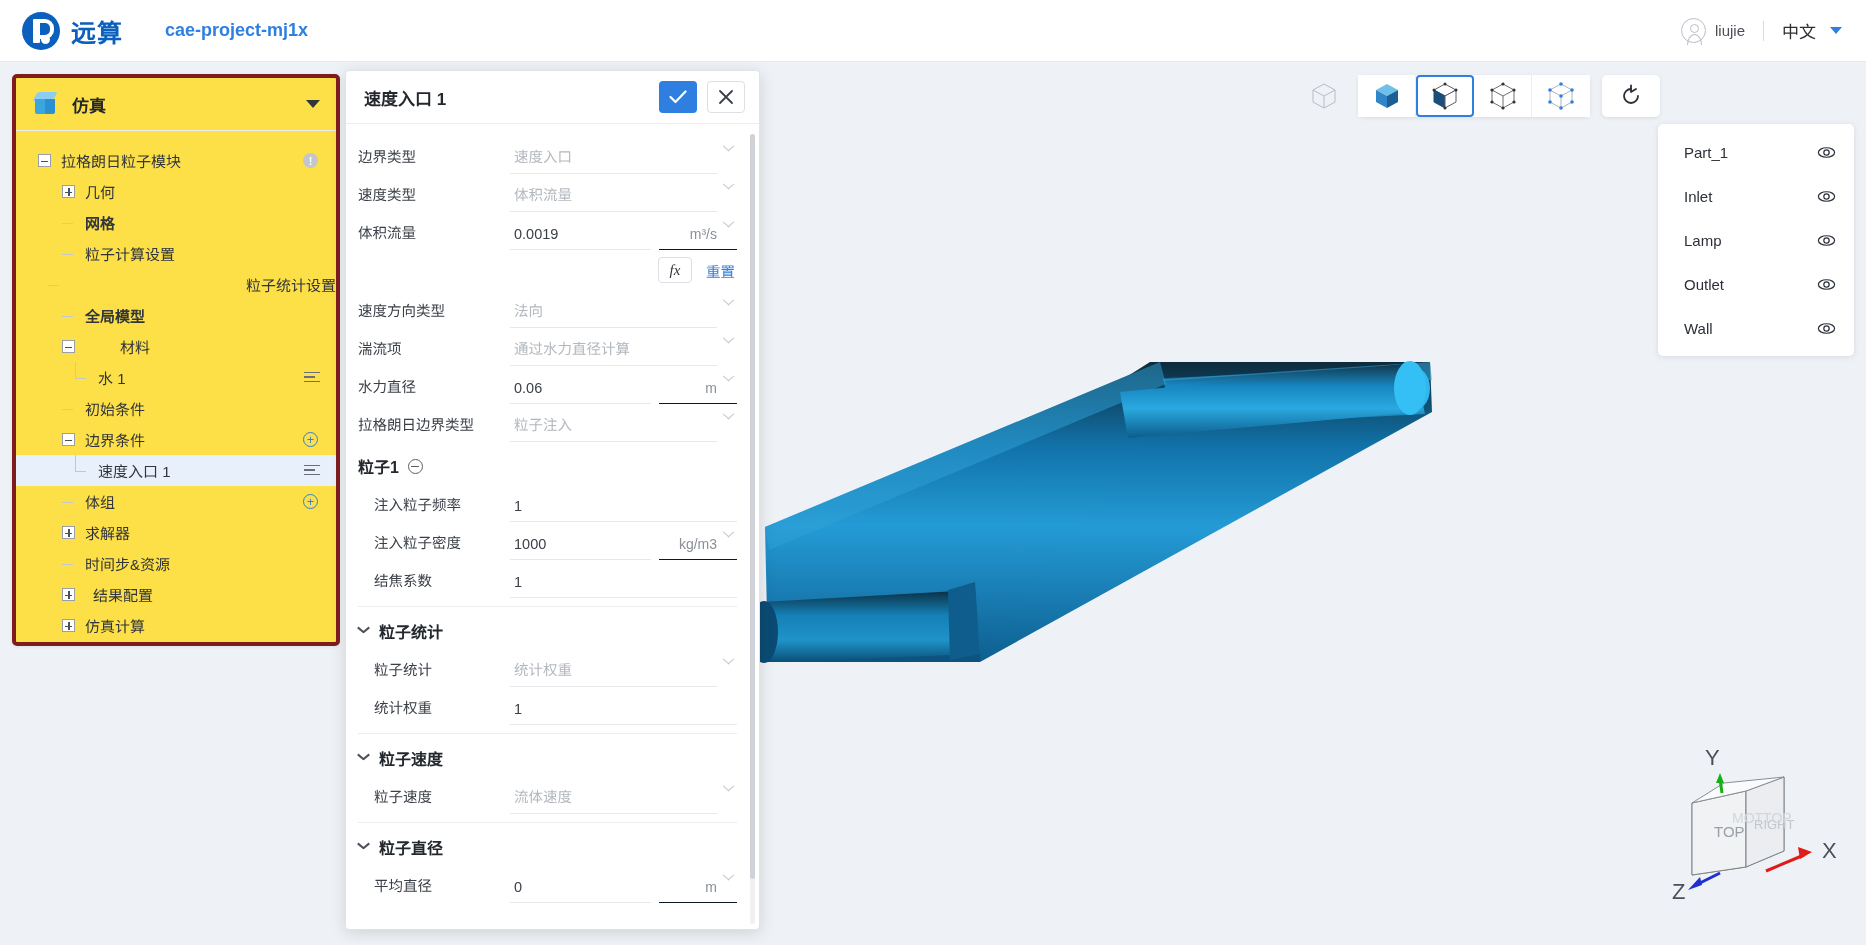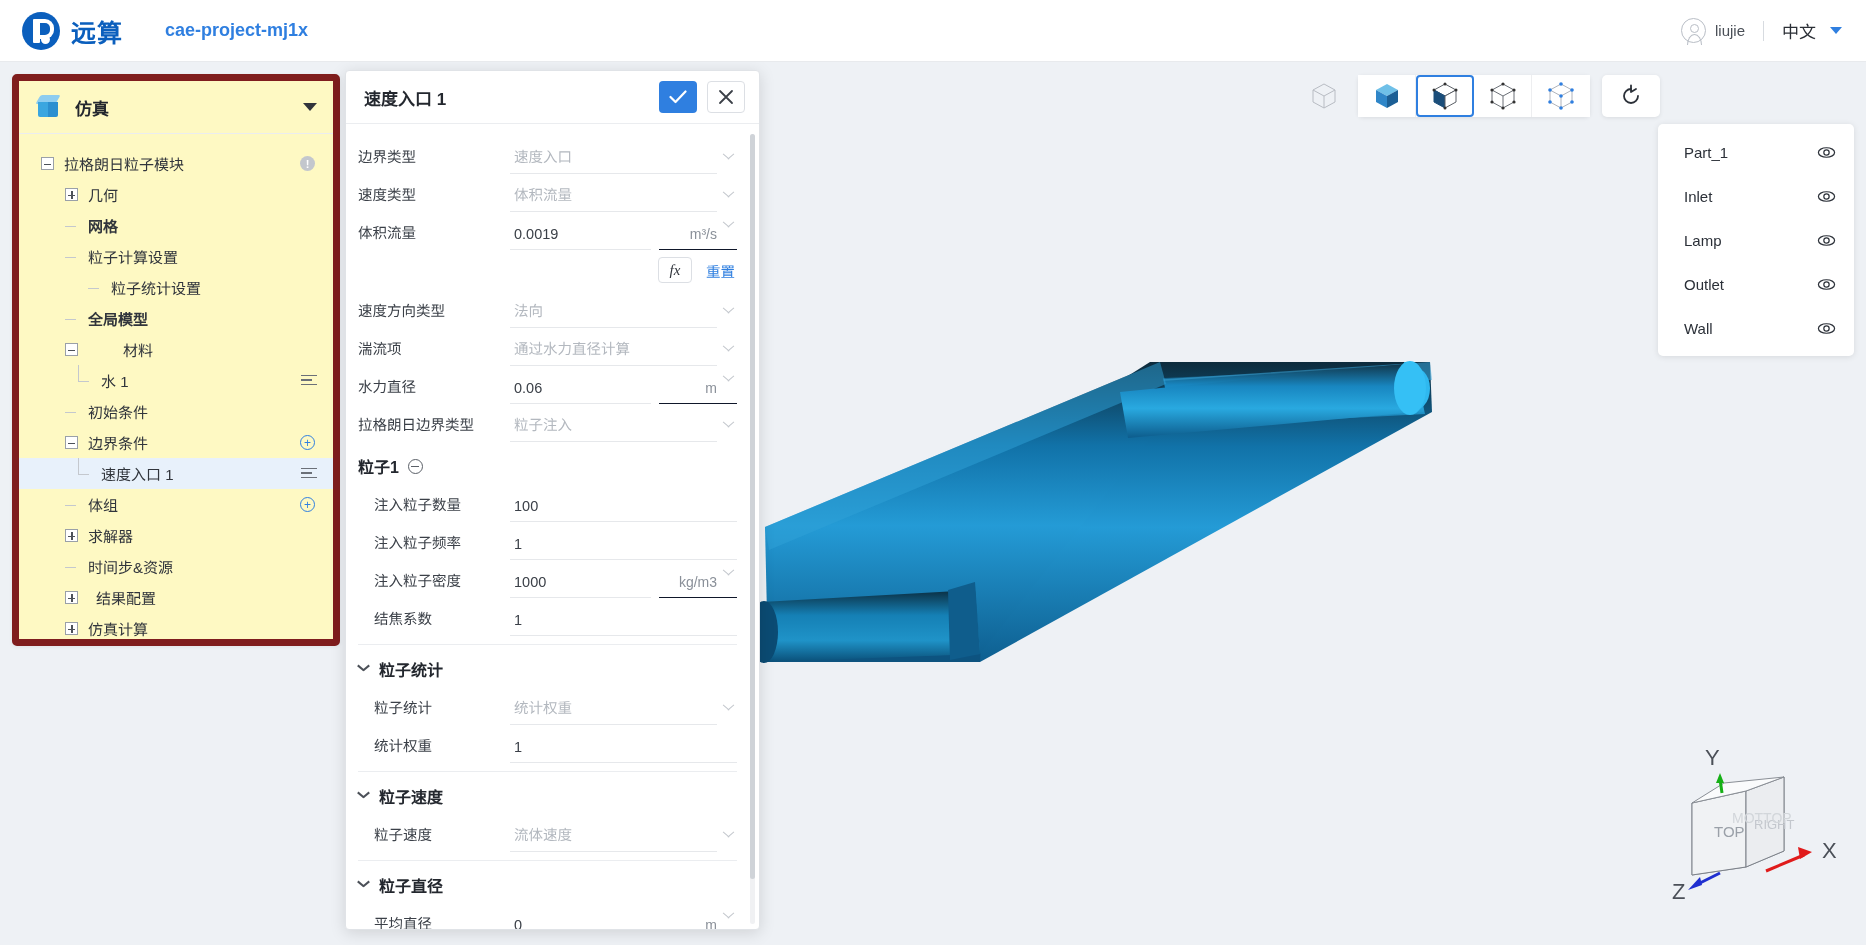--- a/index.html
+++ b/index.html
@@ -67,21 +67,21 @@
   .tb-sep { width:1px; height:20px; background:#d7dbe0; margin: 0 18px; }
   .lang { font-size:17px; color:#2b2f36; }
   .caret-blue {
     width:0;height:0;border-left:6px solid transparent;border-right:6px solid transparent;
     border-top:7px solid #2f7fe0; margin-left:14px;
   }
 
   
   .left-panel {
     position: absolute; left: 12px; top: 74px; width: 328px; height: 572px;
-    background: #fef9c3; border: 7px solid #7f1d1d; border-radius: 5px;
+    background: #fde047; border: 4px solid #7f1d1d; border-radius: 5px;
     box-shadow: 0 1px 4px rgba(0,0,0,.06); overflow: hidden; z-index: 20;
   }
   .lp-header {
     height: 53px; display: flex; align-items: center; padding: 0 16px;
     border-bottom: 1px solid #ebedf0;
   }
   .cube-ic { width: 26px; height: 26px; position: relative; flex:none; }
   .cube-ic .top { position:absolute; left:3px; top:1px; width:20px; height:9px;
      background:#8ecdf0; transform: skewX(-30deg); border-radius:2px;}
   .cube-ic .lf { position:absolute; left:3px; top:8px; width:10px; height:15px;
@@ -159,21 +159,21 @@
   .scroll-thumb {
     position:absolute; right:4px; top:10px; width:5px; height:745px;
     background:#cfd3d8; border-radius:3px;
   }
 
   .row { display:flex; align-items:flex-end; height:38px; }
   .row .lab {
     width:152px; flex:none; font-size:14.5px; color:#3b4048; padding-bottom:8px;
   }
   .row .lab.ind { padding-left: 16px; width: 152px; }
-  .ctl { flex:1; position:relative; display:flex; align-items:flex-end; }
+  .ctl { flex:1; position:relative; display:flex; }
   .fld {
     flex:1; border-bottom:1px solid #e6e8eb; padding:0 2px 7px 4px;
     font-size:14.5px; color:#3b4048; min-height: 26px; display:flex; align-items:flex-end;
   }
   .fld.placeholder { color:#b3b8bf; }
   .chev {
     width:12px;height:12px; flex:none; margin:0 2px 9px 6px; position:relative;
   }
   .chev::before, .chev::after {
     content:""; position:absolute; top:3px; width:8px; height:1.4px; background:#c2c6cc;
@@ -464,21 +464,21 @@
       </div>
 
       <div class="tnode" style="padding-left:46px;">
         <span class="elbow"></span>
         <span class="lbl" style="margin-left:10px;font-weight:bold;">网格</span>
       </div>
       <div class="tnode" style="padding-left:46px;">
         <span class="elbow"></span>
         <span class="lbl" style="margin-left:10px;">粒子计算设置</span>
       </div>
-      <div class="tnode" style="padding-left:69px;">
+      <div class="tnode" style="padding-left:32px;justify-content:space-between;">
         <span class="elbow"></span>
         <span class="lbl" style="margin-left:10px;">粒子统计设置</span>
       </div>
       <div class="tnode" style="padding-left:46px;">
         <span class="elbow"></span>
         <span class="lbl" style="margin-left:10px;font-weight:bold;">全局模型</span>
       </div>
 
       <div class="tnode" style="padding-left:46px;gap:35px;">
         <span class="tgl"></span>
@@ -617,26 +617,20 @@
           <div class="fld placeholder">粒子注入</div>
           <span class="chev"></span>
         </div>
       </div>
 
       <div class="sec-title">
         <span>粒子1</span>
         <span class="minus-circ"></span>
       </div>
       <div class="row">
-        <div class="lab ind">注入粒子数量</div>
-        <div class="ctl">
-          <div class="fld">100</div>
-        </div>
-      </div>
-      <div class="row">
         <div class="lab ind">注入粒子频率</div>
         <div class="ctl">
           <div class="fld">1</div>
         </div>
       </div>
       <div class="row">
         <div class="lab ind">注入粒子密度</div>
         <div class="ctl">
           <div class="fld">1000</div>
           <div class="unitbox">

